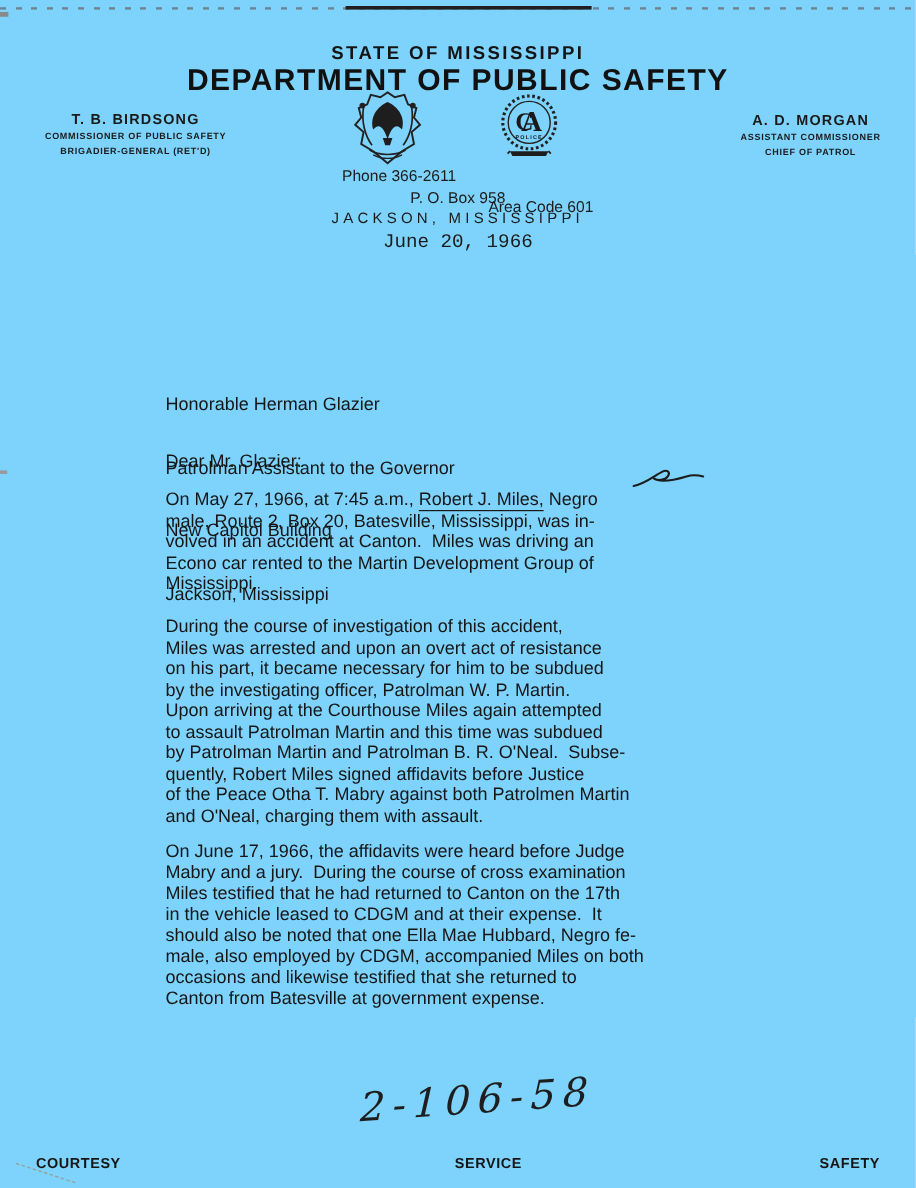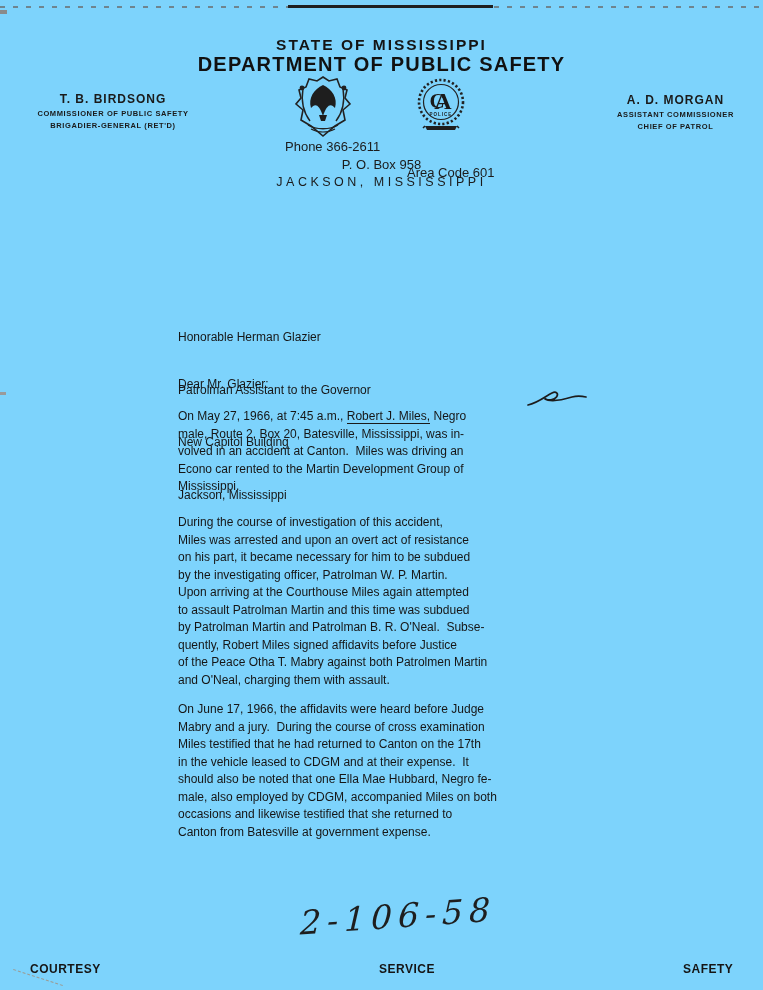--- a/index.html
+++ b/index.html
@@ -17,37 +17,37 @@
   .scan-top-dashes { top:6px; left:0; right:0; height:2px;
     background:repeating-linear-gradient(90deg,#6a6a6a 0 5px,transparent 5px 13px); opacity:.75; }
   .scan-top-solid { top:5px; left:288px; width:205px; height:3px; background:#1f1f1f; }
   .scan-corner-mark { top:10px; left:0; width:7px; height:4px; background:#8a8a8a; }
   .scan-margin-dash { top:392px; left:0; width:6px; height:3px; background:#9a9a9a; }
   .scan-pencil { top:977px; left:12px; width:52px; border-top:1.5px dashed #9b9b93;
     transform:rotate(18deg); }
 
   
   .state-line { top:36px; font-size:15.5px; font-weight:bold; letter-spacing:2px; color:#141414; }
-  .dept-line  { top:53px; font-size:20px;  font-weight:bold; letter-spacing:1.2px; color:#111; }
+  .dept-line  { top:53px; font-size:25px;  font-weight:bold; letter-spacing:1.2px; color:#111; }
 
   .official { text-align:center; color:#1a1a1a; }
   .official .name { font-size:12px; font-weight:bold; letter-spacing:1px; }
   .official .title { font-size:7.5px; font-weight:bold; letter-spacing:.6px; margin-top:3px; }
   .official-left  { top:92px; left:28px;  width:170px; }
   .official-right { top:93px; left:598px; width:155px; }
 
   .phone-line { top:139px; font-size:13px; color:#1c1c1c; }
   .phone-label { left:285px; }
   .areacode-label { left:407px;margin-top:26px; }
   .pobox-line { top:157px; font-size:13px; }
   .city-line  { top:175px; font-size:12.5px; letter-spacing:3.5px; }
   .date-line  { top:193px; font-size:16px; }
 
   
-  .body-text { left:138px; font-size:12px; line-height:17.5px; white-space:pre; color:#161616;margin-left:40px; }
+  .body-text { left:138px; font-size:15px; line-height:17.5px; white-space:pre; color:#161616; }
   .recipient-block { top:294px; }
   .salutation { top:376px; }
   .para1 { top:408px; }
   .para2 { top:514px; }
   .para3 { top:701px; }
   .underlined { border-bottom:1.6px solid #1a1a1a; }
 
   .squiggle { top:388px; left:526px; }
 
   .handwritten-number { top:896px; left:300px; width:210px;
@@ -106,20 +106,21 @@
     <text x="28" y="32" font-family="Liberation Serif, serif" font-size="24" font-weight="bold" fill="#1a1a1a" text-anchor="middle">A</text>
     <text x="26" y="39" font-family="Liberation Sans, sans-serif" font-size="4.5" font-weight="bold" fill="#1a1a1a" text-anchor="middle" letter-spacing="1">POLICE</text>
     <path d="M10 49 L42 49 L40 53 L12 53 Z" fill="#1e1e1e"></path>
     <path d="M8 51 L10 49 M44 51 L42 49" stroke="#1e1e1e" stroke-width="1.5"></path>
   </svg>
 
   <div class="abs phone-line phone-label">Phone 366-2611</div>
   <div class="abs phone-line areacode-label">Area Code 601</div>
   <div class="abs center pobox-line">P. O. Box 958</div>
   <div class="abs center city-line">JACKSON, MISSISSIPPI</div>
+  <div class="abs center date-line mono">June 20, 1966</div>
 
   <div class="abs body-text recipient-block">
     <div>Honorable Herman Glazier</div>
     <div>Patrolman Assistant to the Governor</div>
     <div>New Capitol Building</div>
     <div>Jackson, Mississippi</div>
   </div>
 
   <div class="abs body-text salutation">Dear Mr. Glazier:</div>
 

